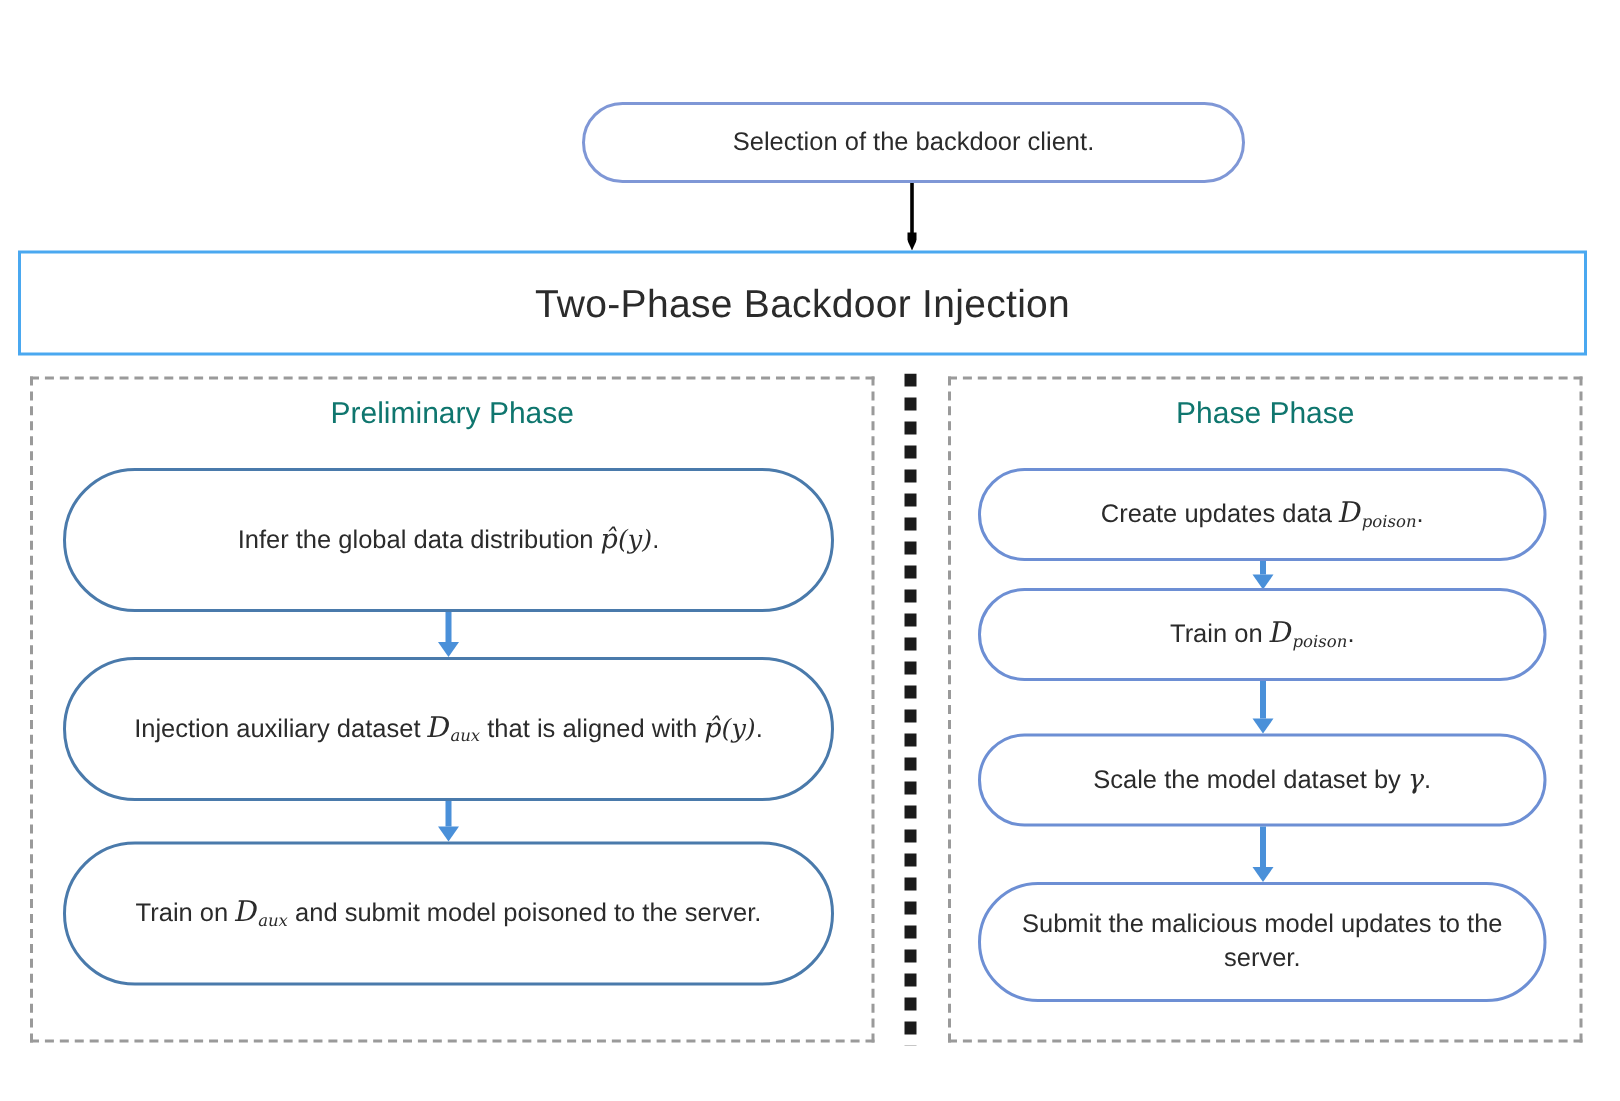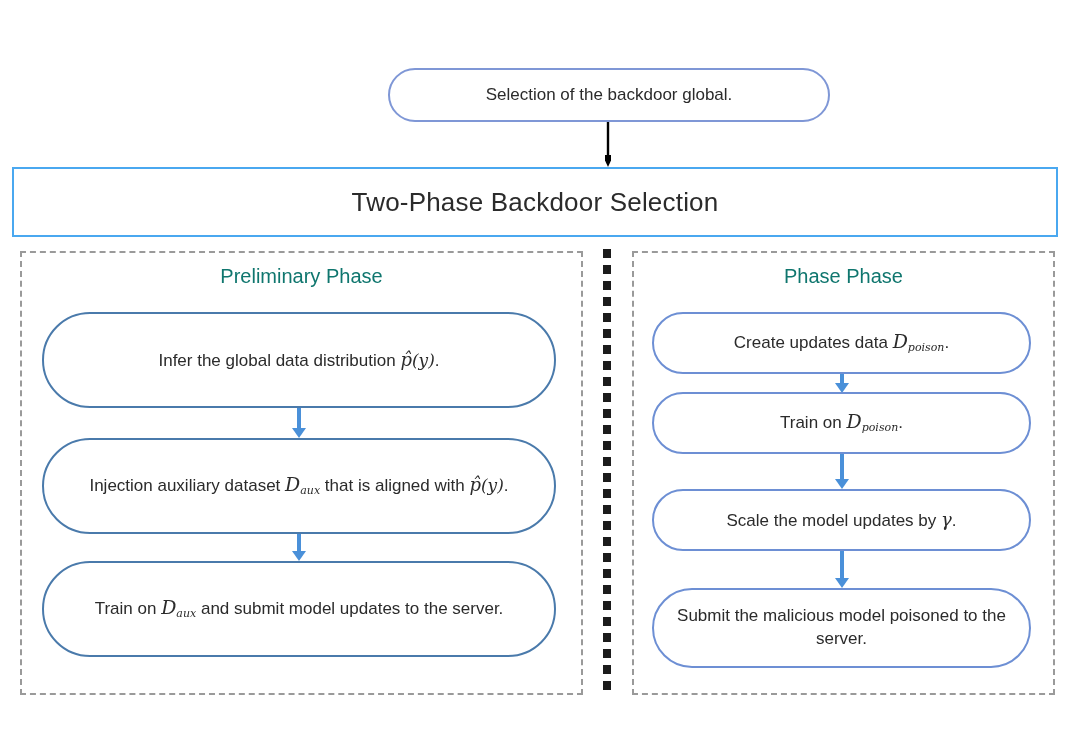--- a/index.html
+++ b/index.html
@@ -195,30 +195,30 @@
     font-style: italic;
     font-size: 18px;
   }
   .nowrap { white-space: nowrap; }
   .node .inner { padding: 0 14px; }
 </style>
 </head>
 <body>
 
 <div class="node" id="selection-node">
-  <span class="inner">Selection of the backdoor global.</span>
+  <span class="inner">Selection of the backdoor client.</span>
 </div>
 
 <svg class="black-arrow" viewBox="0 0 6 45">
   <line x1="3" y1="0" x2="3" y2="34" stroke="#000000" stroke-width="2.4"></line>
   <polygon points="3,45 -2.5,33 8.5,33" fill="#000000"></polygon>
 </svg>
 
 <div id="banner">
-  <span class="banner-text">Two-Phase Backdoor Selection</span>
+  <span class="banner-text">Two-Phase Backdoor Injection</span>
 </div>
 
 <div id="center-divider"></div>
 
 <div class="panel" id="panel-preliminary">
   <div class="panel-title">Preliminary Phase</div>
 </div>
 
 <div class="node left-node" id="left-node-0">
   <span class="inner">
@@ -237,21 +237,21 @@
   </span>
 </div>
 
 <div class="blue-arrow" id="arrow-left-1">
   <div class="shaft" style="height:17px;"></div>
   <div class="head" style="top:17px;"></div>
 </div>
 
 <div class="node left-node" id="left-node-2">
   <span class="inner">
-    <span>Train on </span><span class="nowrap"><span class="mathvar">D</span><sub class="mathsub">aux</sub></span><span> and submit model updates to the server.</span>
+    <span>Train on </span><span class="nowrap"><span class="mathvar">D</span><sub class="mathsub">aux</sub></span><span> and submit model poisoned to the server.</span>
   </span>
 </div>
 
 <div class="panel" id="panel-attack">
   <div class="panel-title">Phase Phase</div>
 </div>
 
 <div class="node right-node" id="right-node-0">
   <span class="inner">
     <span>Create updates data </span><span class="nowrap"><span class="mathvar">D</span><sub class="mathsub">poison</sub></span><span>.</span>
@@ -269,24 +269,24 @@
   </span>
 </div>
 
 <div class="blue-arrow" id="arrow-right-1">
   <div class="shaft" style="height:25px;"></div>
   <div class="head" style="top:25px;"></div>
 </div>
 
 <div class="node right-node" id="right-node-2">
   <span class="inner">
-    <span>Scale the model updates by </span><span class="greek">γ</span><span>.</span>
+    <span>Scale the model dataset by </span><span class="greek">γ</span><span>.</span>
   </span>
 </div>
 
 <div class="blue-arrow" id="arrow-right-2">
   <div class="shaft" style="height:27px;"></div>
   <div class="head" style="top:27px;"></div>
 </div>
 
 <div class="node right-node" id="right-node-3">
-  <span class="inner">Submit the malicious model poisoned to the server.</span>
+  <span class="inner">Submit the malicious model updates to the server.</span>
 </div>
 
 </body></html>

